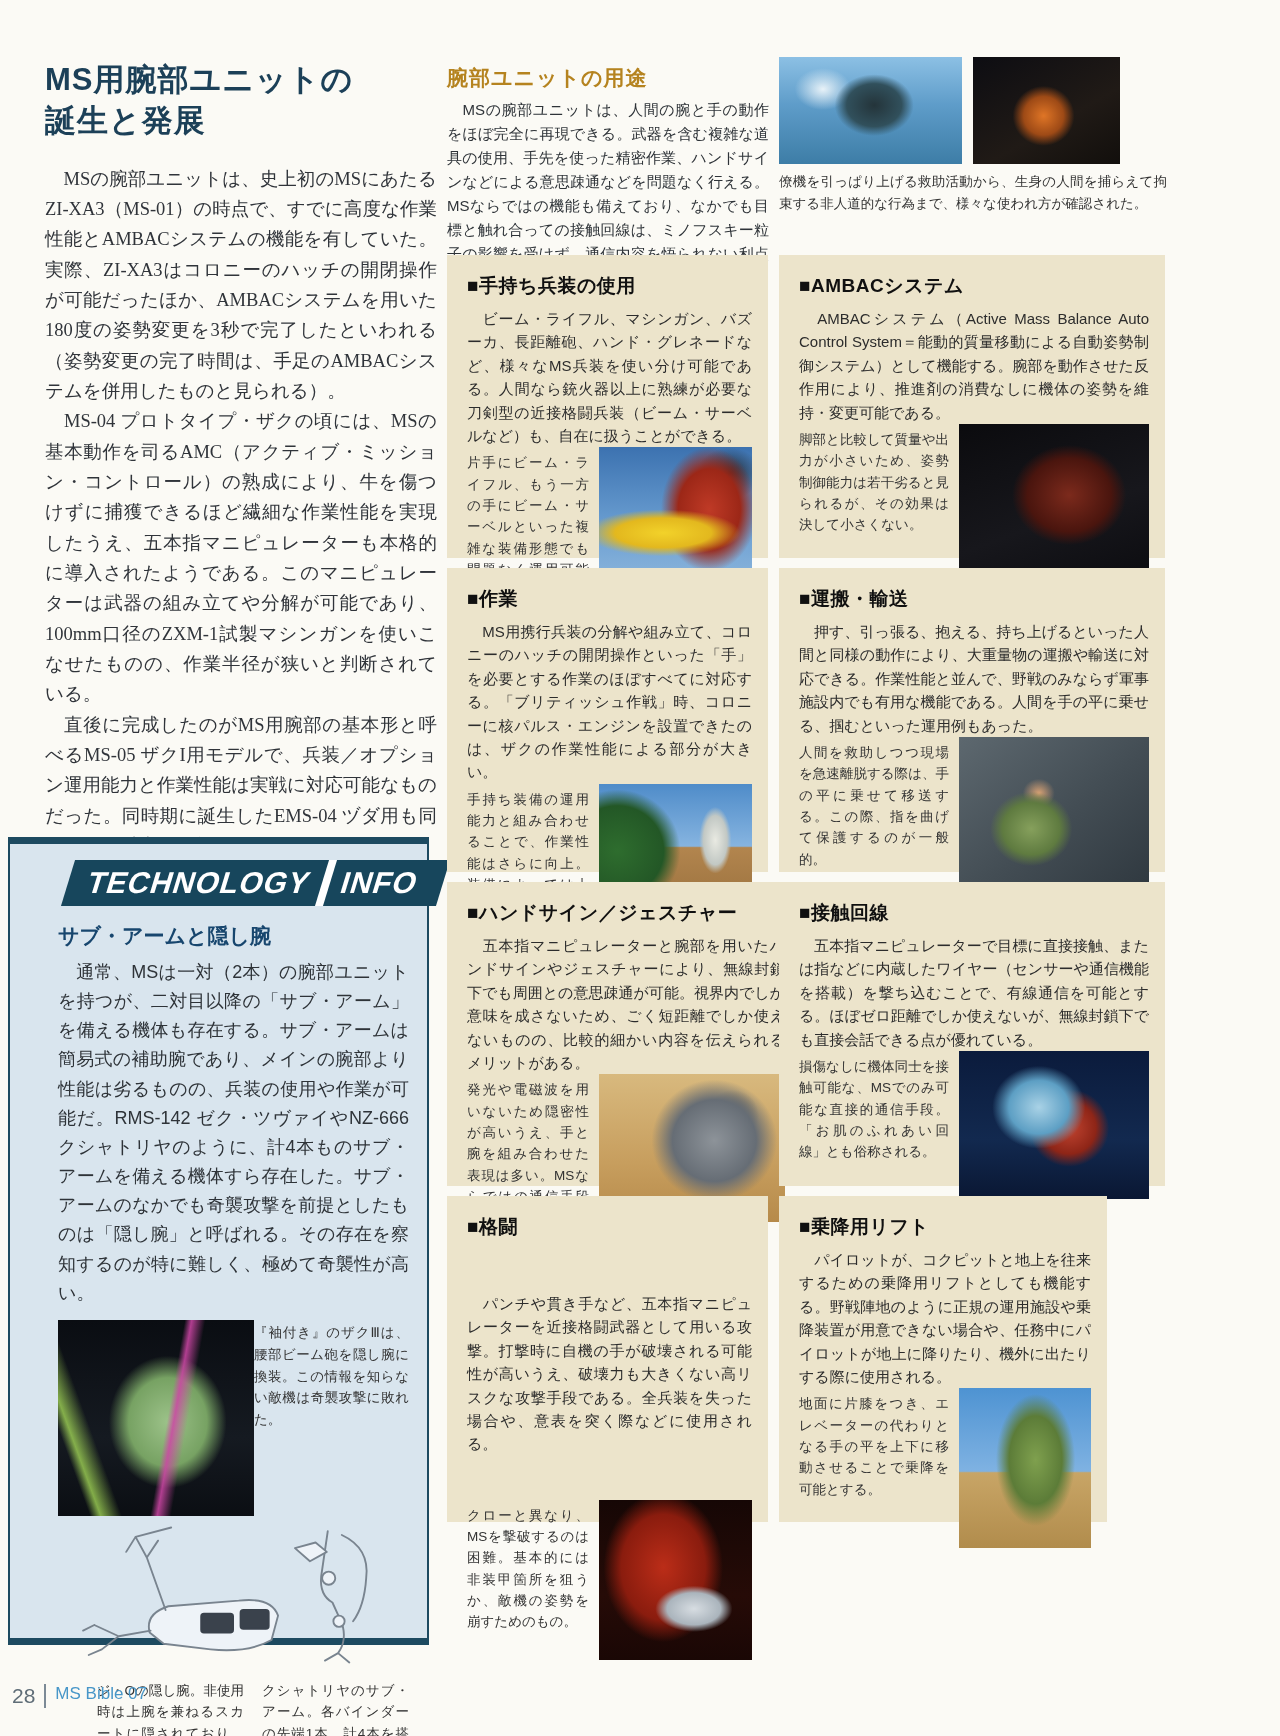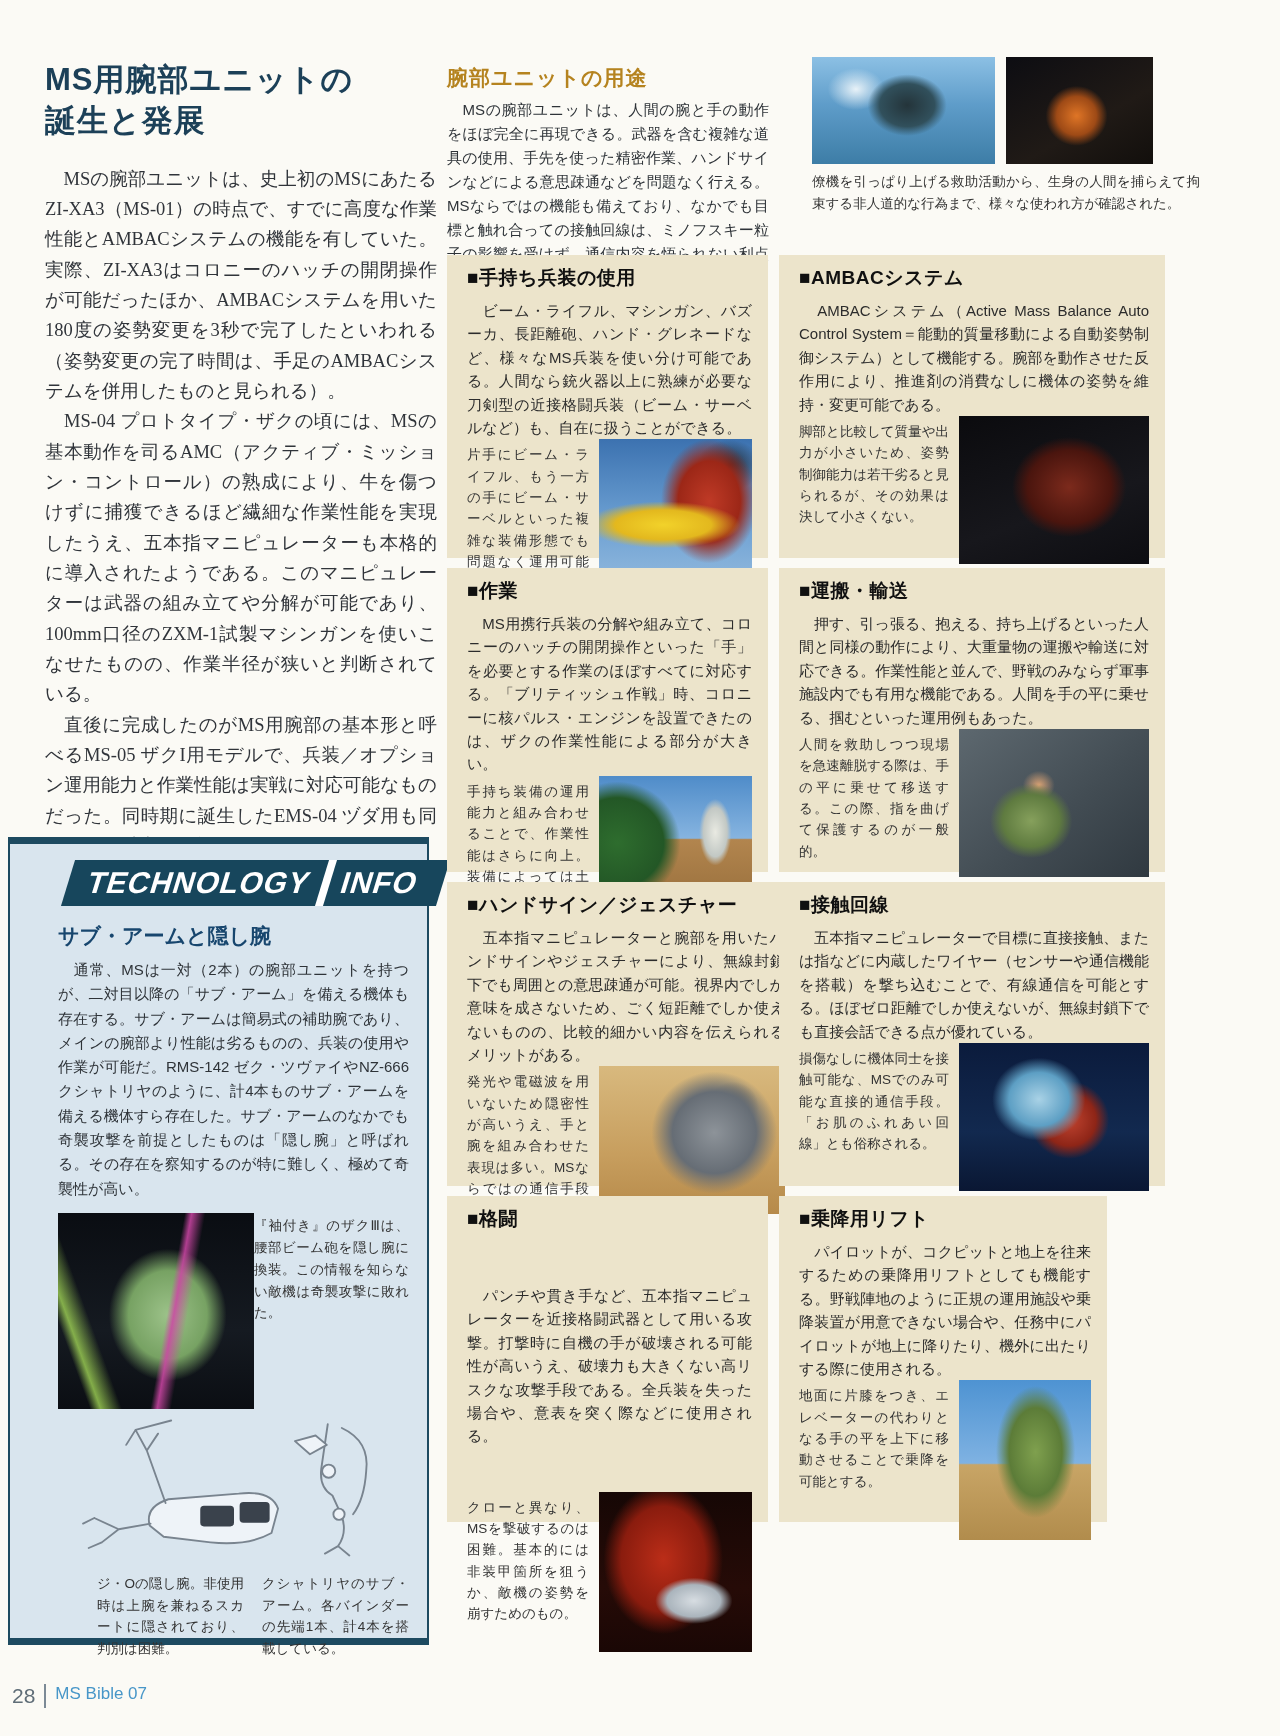--- a/index.html
+++ b/index.html
@@ -35,21 +35,21 @@
     padding:0 26px 0 20px;margin-left:10px;margin-top:2px;
   }
   .tb-text{
     color:#ffffff;font-weight:bold;font-size:30px;letter-spacing:1px;
   }
   .tb-divider{width:8px;height:46px;background:#ffffff;margin:0 12px;}
   .tech-subtitle{
     margin:16px 0 0 0;font-size:21px;font-weight:bold;color:#17466e;
   }
   .tech-text{
-    margin:8px 0 0 0;font-size:15px;line-height:1.62;color:#2e3338;
+    margin:8px 0 0 0;font-size:18px;line-height:1.62;color:#2e3338;
     text-align:justify;
   }
   .tech-media{display:flex;margin-top:12px;align-items:flex-start;}
   .tech-photo{width:196px;height:196px;flex:0 0 auto;}
   .tech-photo-caption{
     flex:1;font-size:13.5px;line-height:1.62;color:#333;margin:2px 0 0 0;
     text-align:justify;
   }
   .line-art{margin-top:4px;width:352px;height:150px;}
   .tech-bottom-captions{display:flex;gap:18px;margin-top:6px;margin-left:39px;}
@@ -62,31 +62,31 @@
   .usage{left:447px;top:64px;width:322px;}
   .usage-header{
     margin:0 0 6px 0;font-size:21px;font-weight:bold;color:#b5831f;
     letter-spacing:1px;
   }
   .usage-text{
     margin:0;font-size:15px;line-height:1.6;color:#2e3338;text-align:justify;
   }
 
   
-  .hero{left:812px;top:57px;width:388px;}
+  .hero{left:779px;top:57px;width:388px;}
   .hero-imgs{display:flex;gap:11px;}
   .hero-caption{
     margin:7px 0 0 0;font-size:13.5px;line-height:1.6;color:#333;
     text-align:justify;
   }
 
   
   .box{
     box-sizing:border-box;background:#ece4cb;
-    padding:10px 16px 16px 20px;display:flex;flex-direction:column;
+    padding:18px 16px 16px 20px;display:flex;flex-direction:column;
   }
   .box h3{
     margin:0 0 8px 0;font-size:19px;font-weight:bold;color:#101010;
     letter-spacing:0.5px;
   }
   .box-text{
     margin:0;font-size:15px;line-height:1.56;color:#2c2c2c;text-align:justify;
   }
   .box-media{margin-top:auto;display:flex;gap:10px;align-items:flex-start;}
   .box-caption{

